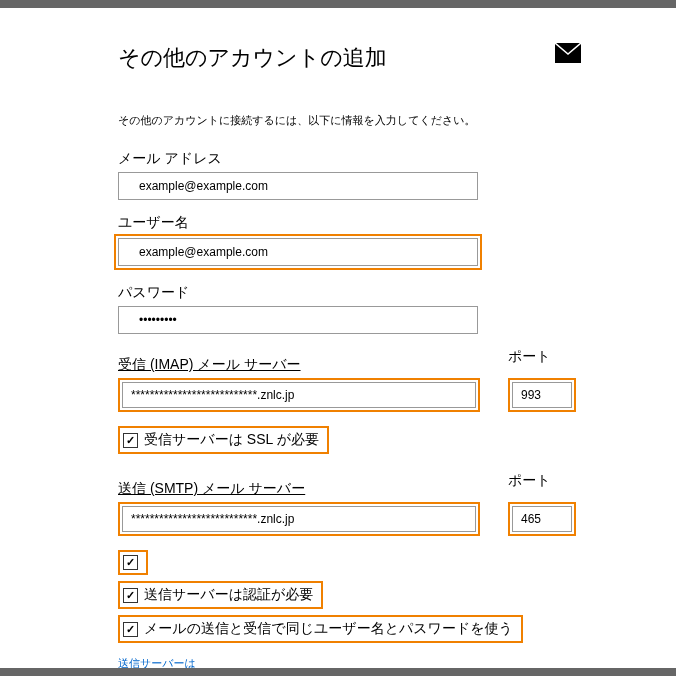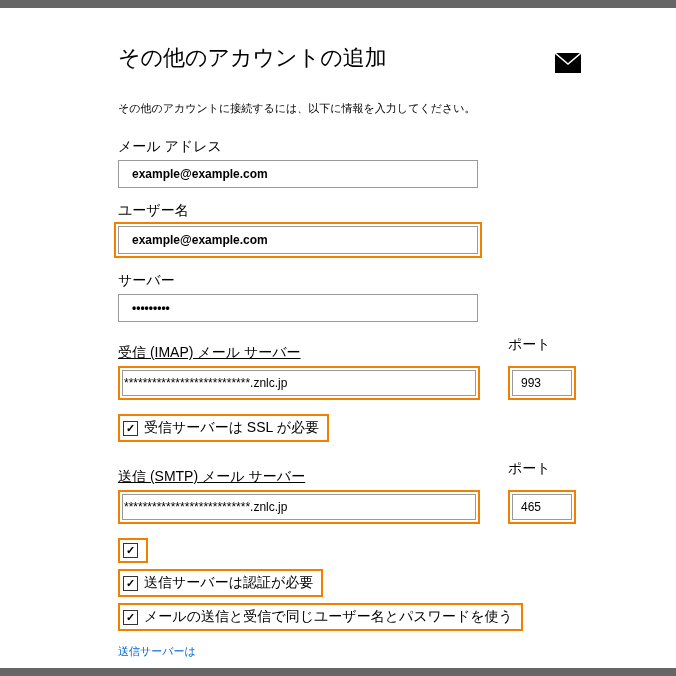--- a/index.html
+++ b/index.html
@@ -22,22 +22,22 @@
     .bottom-bar {
       position: absolute;
       bottom: 0;
     }
     .content {
       padding: 35px 95px 20px 118px;
     }
     .header {
       display: flex;
       justify-content: space-between;
-      align-items: flex-end;
-      margin-bottom: 28px;
+      align-items: flex-start;
+      margin-bottom: 40px;
     }
     .title {
       font-size: 22px;
       font-weight: normal;
       color: #000;
     }
     .mail-icon {
       width: 26px;
       height: 20px;
     }
@@ -52,25 +52,24 @@
     .field-label {
       font-size: 14px;
       color: #000;
       display: block;
       margin-bottom: 4px;
     }
     .text-input {
       width: 360px;
       height: 28px;
       border: 1px solid #999;
-      padding: 4px 13px;
+      padding: 4px 20px;
       font-size: 12px;
       font-family: inherit;
       outline: none;
-      font-weight: bold;
     }
     .text-input.full {
       width: 360px;
     }
     .highlight-wrap {
       display: inline-block;
       border: 2px solid #f08000;
       padding: 2px;
       margin-top: -2px;
       margin-left: -4px;
@@ -94,21 +93,21 @@
       gap: 8px;
     }
     .server-input-wrap {
       border: 2px solid #f08000;
       padding: 2px;
     }
     .server-input {
       width: 354px;
       height: 26px;
       border: 1px solid #999;
-      padding: 4px 1px;
+      padding: 4px 8px;
       font-size: 12px;
       font-family: inherit;
       outline: none;
     }
     .port-input-wrap {
       border: 2px solid #f08000;
       padding: 2px;
     }
     .port-input {
       width: 60px;
@@ -220,21 +219,21 @@
   </div>
 
   <div class="field-group">
     <label class="field-label">ユーザー名</label>
     <span class="highlight-wrap">
       <input type="text" class="text-input full" value="example@example.com" style="">
     </span>
   </div>
 
   <div class="field-group">
-    <label class="field-label">サーバー</label>
+    <label class="field-label">パスワード</label>
     <input type="text" class="text-input full" value="•••••••••" style="">
   </div>
 
   <div class="field-group">
     <div class="server-row">
       <div class="server-field">
         <label class="field-label">受信 (IMAP) メール サーバー</label>
         <span class="server-input-wrap">
           <input type="text" class="server-input" value="***************************.znlc.jp" style="">
         </span>

